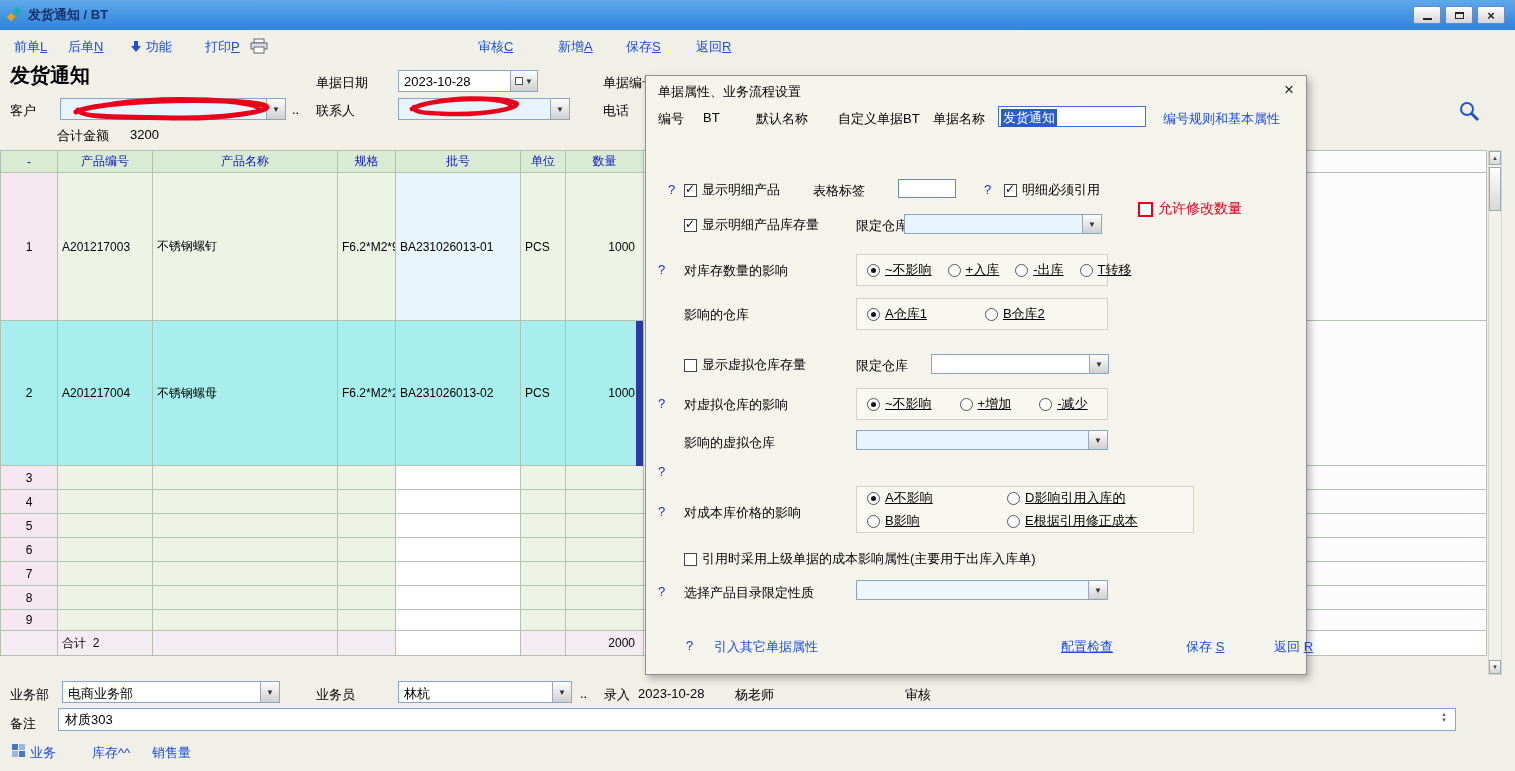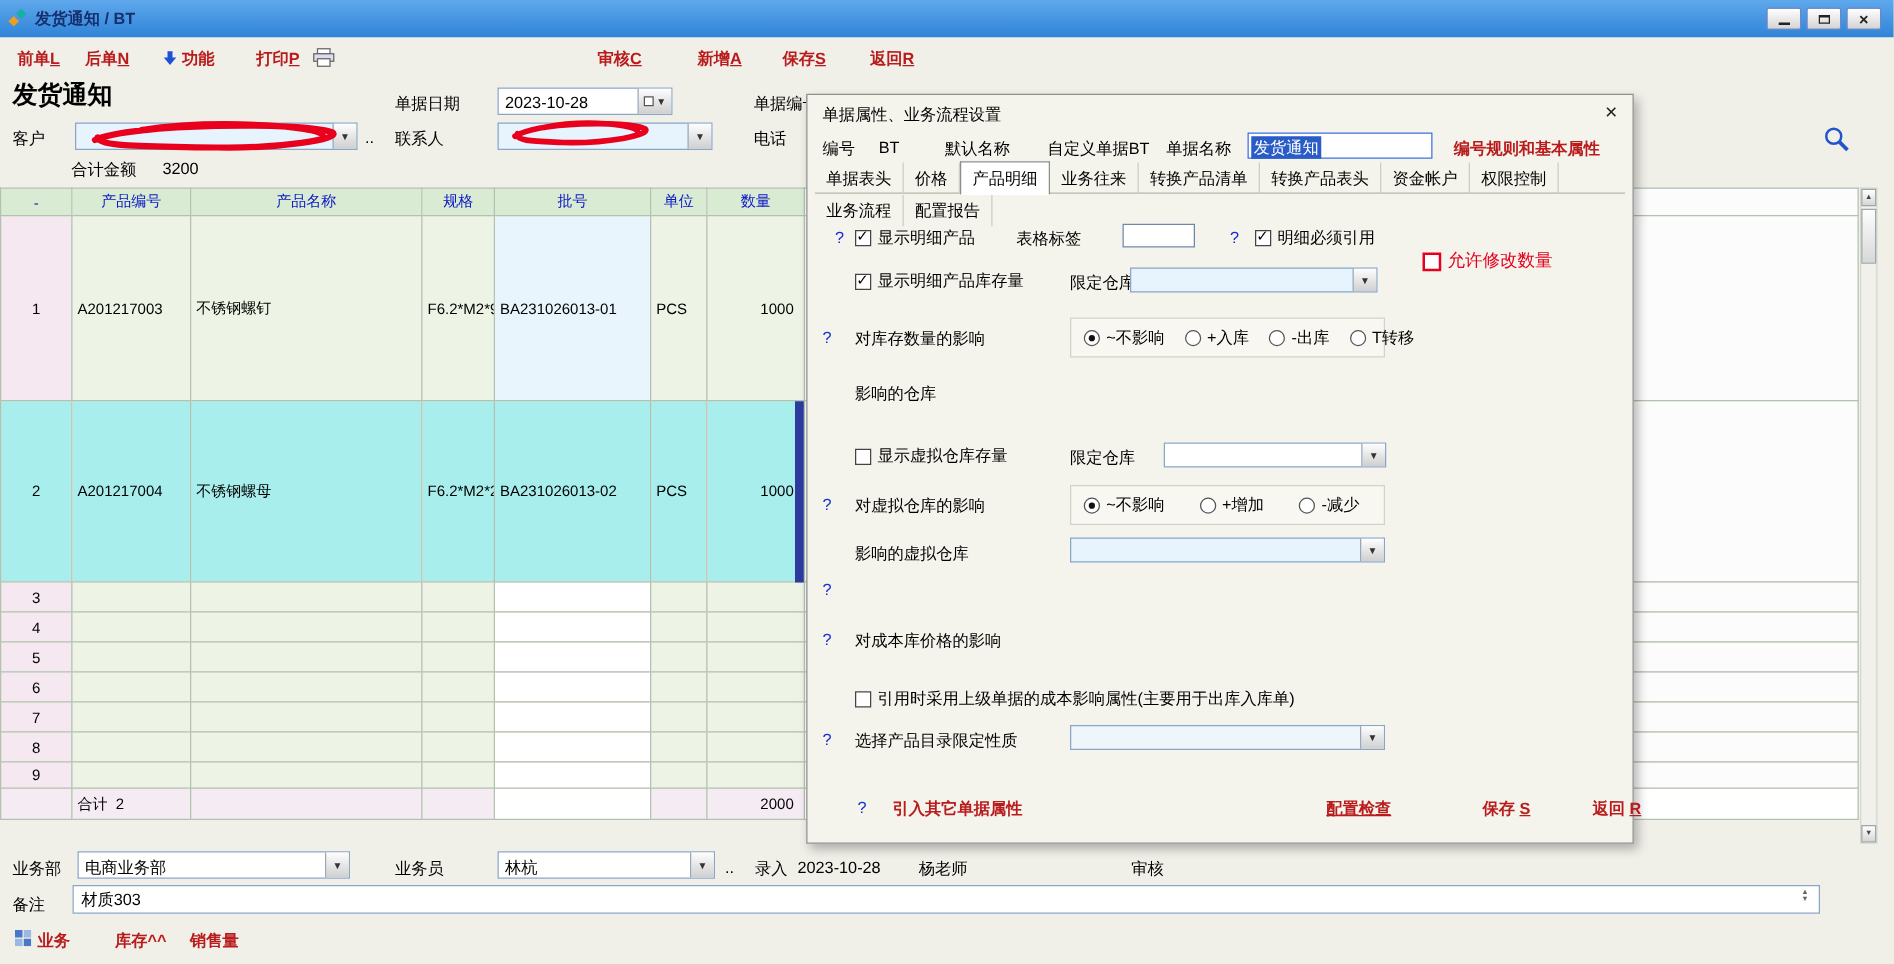--- a/index.html
+++ b/index.html
@@ -1,20 +1,20 @@
 <!DOCTYPE html>
 <html><head>
 <meta charset="utf-8">
 <style>
   html,body{margin:0;padding:0;}
   body{width:1515px;height:771px;position:relative;overflow:hidden;
        background:#f0efe8;font-family:"Liberation Sans","DejaVu Sans",sans-serif;
        font-size:13px;color:#000;}
   .abs{position:absolute;}
-  .link{color:#b91c1c;cursor:pointer;white-space:nowrap;font-weight:bold;}
+  .link{color:#1d4ed8;cursor:pointer;white-space:nowrap;}
   .hot{text-decoration:underline;}
   .lbl{white-space:nowrap;}
 
   
   .titlebar{position:absolute;left:0;top:0;right:0;height:30px;
     background:linear-gradient(#5fa8ec,#2f83d8);display:flex;align-items:center;padding:0 6px;box-sizing:border-box;}
   .titlebar .ttl{color:#16306e;font-weight:bold;margin-left:6px;}
   .winbtns{position:absolute;right:10px;top:6px;display:flex;}
   .wbtn{width:28px;height:18px;margin-left:4px;background:linear-gradient(#ffffff,#d4d4d4);
     border:1px solid #6a88c8;border-radius:2px;display:flex;align-items:center;justify-content:center;box-sizing:border-box;}
@@ -79,21 +79,21 @@
           border:1px solid #8f8f8f;box-shadow:3px 4px 8px rgba(0,0,0,.28);box-sizing:border-box;}
   .dialog .dttl{position:absolute;left:12px;top:7px;font-size:13px;}
   .dclose{position:absolute;right:12px;top:4px;font-size:17px;color:#222;cursor:pointer;}
   .nameinput{position:absolute;left:352px;top:30px;width:148px;height:21px;background:#fff;
              border:1px solid #3a6ee0;box-sizing:border-box;}
   .nameinput .sel{display:inline-block;margin:2px 0 0 2px;background:#2a5cc8;color:#fff;font-size:13px;padding:0 2px;}
   .tabstrip{position:absolute;left:6px;top:53px;right:6px;height:25px;border-bottom:1px solid #b9b6ac;}
   .dtab{display:inline-block;padding:4px 9px 3px;font-size:13px;border-right:1px solid #cfccc2;cursor:pointer;white-space:nowrap;}
   .dtab.active{background:#fff;border:1px solid #8f8f8f;border-bottom:1px solid #fff;position:relative;top:0px;}
   .gbox{position:absolute;border:1px solid #d4d2c8;background:#f8f7f1;box-sizing:border-box;
-        display:flex;align-items:center;padding-left:10px;}
+        display:flex;align-items:center;padding-left:10px;text-decoration:underline;}
   .qm{color:#1530d2;}
   .ti{position:absolute;border:1px solid #6f87a8;height:19px;box-sizing:border-box;background:#fff;font-family:inherit;}
   .red{color:#e4001e;margin-top:20px;}
   .dcombo{height:20px;}
 </style>
 </head>
 <body>
 
 <div class="titlebar">
   <svg width="16" height="16">
@@ -353,23 +353,20 @@
   <span class="abs lbl" style="left:12px;top:34px">编号</span>
   <span class="abs lbl" style="left:57px;top:34px">BT</span>
   <span class="abs lbl" style="left:110px;top:34px">默认名称</span>
   <span class="abs lbl" style="left:192px;top:34px">自定义单据BT</span>
   <span class="abs lbl" style="left:287px;top:34px">单据名称</span>
   <div class="nameinput">
     <span class="sel">发货通知</span>
   </div>
   <span class="abs link" style="left:517px;top:34px">编号规则和基本属性</span>
 
-  <div class="tabstrip">
-    <span class="dtab">单据表头</span><span class="dtab">价格</span><span class="dtab active">产品明细</span><span class="dtab">业务往来</span><span class="dtab">转换产品清单</span><span class="dtab">转换产品表头</span><span class="dtab">资金帐户</span><span class="dtab">权限控制</span><span class="dtab">业务流程</span><span class="dtab">配置报告</span>
-  </div>
 
   <span class="abs qm" style="left:22px;top:106px">?</span>
   <span class="abs opt" style="left:38px;top:105px">
       <span class="cb on"></span>
       <span>显示明细产品</span>
     </span>
   <span class="abs lbl" style="left:167px;top:106px">表格标签</span>
   <input class="ti" style="left: 252px; top: 103px; width: 58px;">
   <span class="abs qm" style="left:338px;top:106px">?</span>
   <span class="abs opt" style="left:358px;top:105px">
@@ -405,20 +402,30 @@
         <span class="rb"></span>
         <span>-出库</span>
       </span>
     <span class="opt">
         <span class="rb"></span>
         <span>T转移</span>
       </span>
   </div>
 
   <span class="abs lbl" style="left:38px;top:230px">影响的仓库</span>
+  <div class="gbox" style="left:210px;top:222px;width:252px;height:32px;gap:58px">
+    <span class="opt">
+        <span class="rb on"></span>
+        <span>A仓库1</span>
+      </span>
+    <span class="opt">
+        <span class="rb"></span>
+        <span>B仓库2</span>
+      </span>
+  </div>
 
   <span class="abs opt" style="left:38px;top:280px">
       <span class="cb"></span>
       <span>显示虚拟仓库存量</span>
     </span>
   <span class="abs lbl" style="left:210px;top:281px">限定仓库</span>
   <div class="combo dcombo" style="left:285px;top:278px;width:178px;background:#fff">
       <span class="dbtn">▼</span>
     </div>
 
@@ -441,20 +448,40 @@
 
   <span class="abs lbl" style="left:38px;top:358px">影响的虚拟仓库</span>
   <div class="combo lblue dcombo" style="left:210px;top:354px;width:252px">
       <span class="dbtn">▼</span>
     </div>
 
   <span class="abs qm" style="left:12px;top:388px">?</span>
 
   <span class="abs qm" style="left:12px;top:428px">?</span>
   <span class="abs lbl" style="left:38px;top:428px">对成本库价格的影响</span>
+  <div class="gbox" style="left:210px;top:410px;width:338px;height:47px;padding:4px 0 4px 10px">
+    <div style="display:grid;grid-template-columns:140px auto;row-gap:5px">
+      <span class="opt">
+          <span class="rb on"></span>
+          <span>A不影响</span>
+        </span>
+      <span class="opt">
+          <span class="rb"></span>
+          <span>D影响引用入库的</span>
+        </span>
+      <span class="opt">
+          <span class="rb"></span>
+          <span>B影响</span>
+        </span>
+      <span class="opt">
+          <span class="rb"></span>
+          <span>E根据引用修正成本</span>
+        </span>
+    </div>
+  </div>
 
   <span class="abs opt" style="left:38px;top:474px">
       <span class="cb"></span>
       <span>引用时采用上级单据的成本影响属性(主要用于出库入库单)</span>
     </span>
 
   <span class="abs qm" style="left:12px;top:508px">?</span>
   <span class="abs lbl" style="left:38px;top:508px">选择产品目录限定性质</span>
   <div class="combo lblue dcombo" style="left:210px;top:504px;width:252px;background:#eef6fc">
       <span class="dbtn">▼</span>

